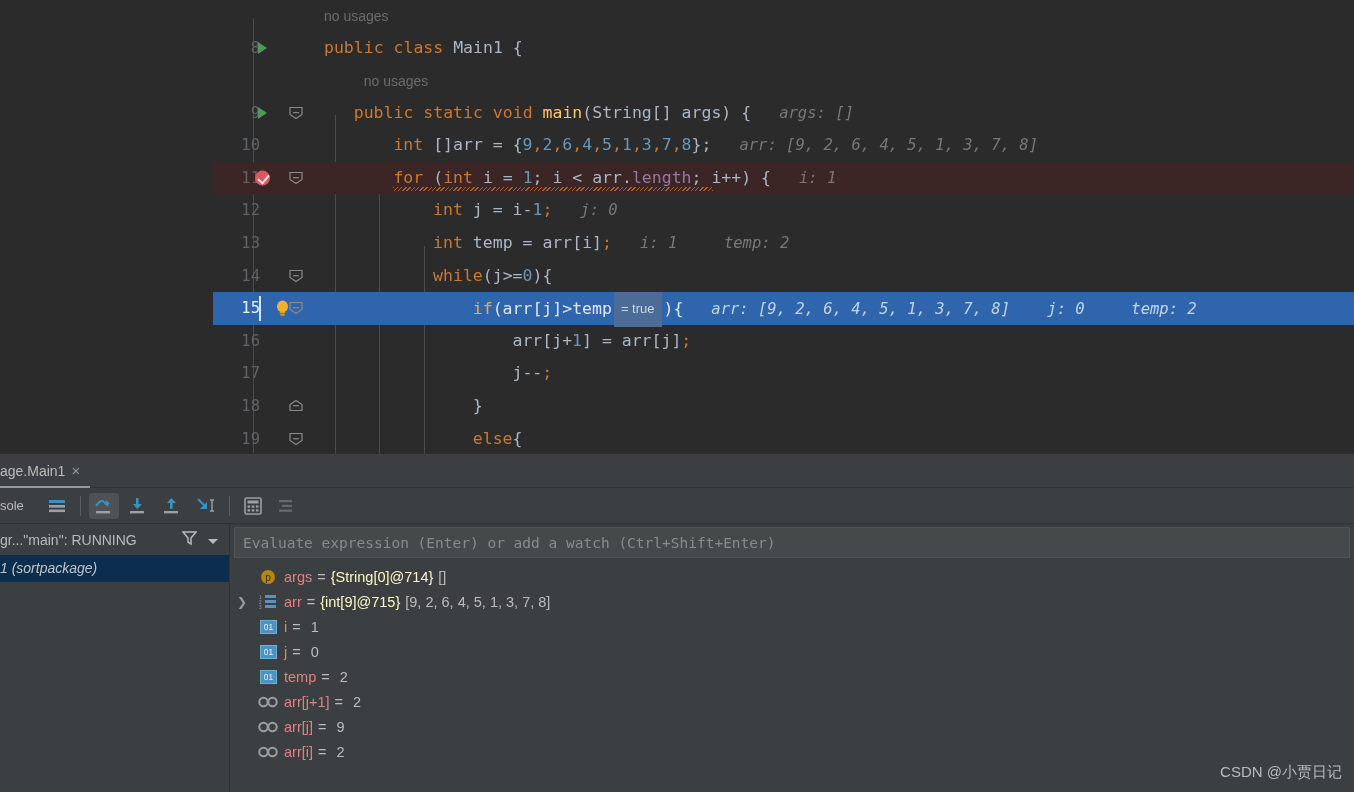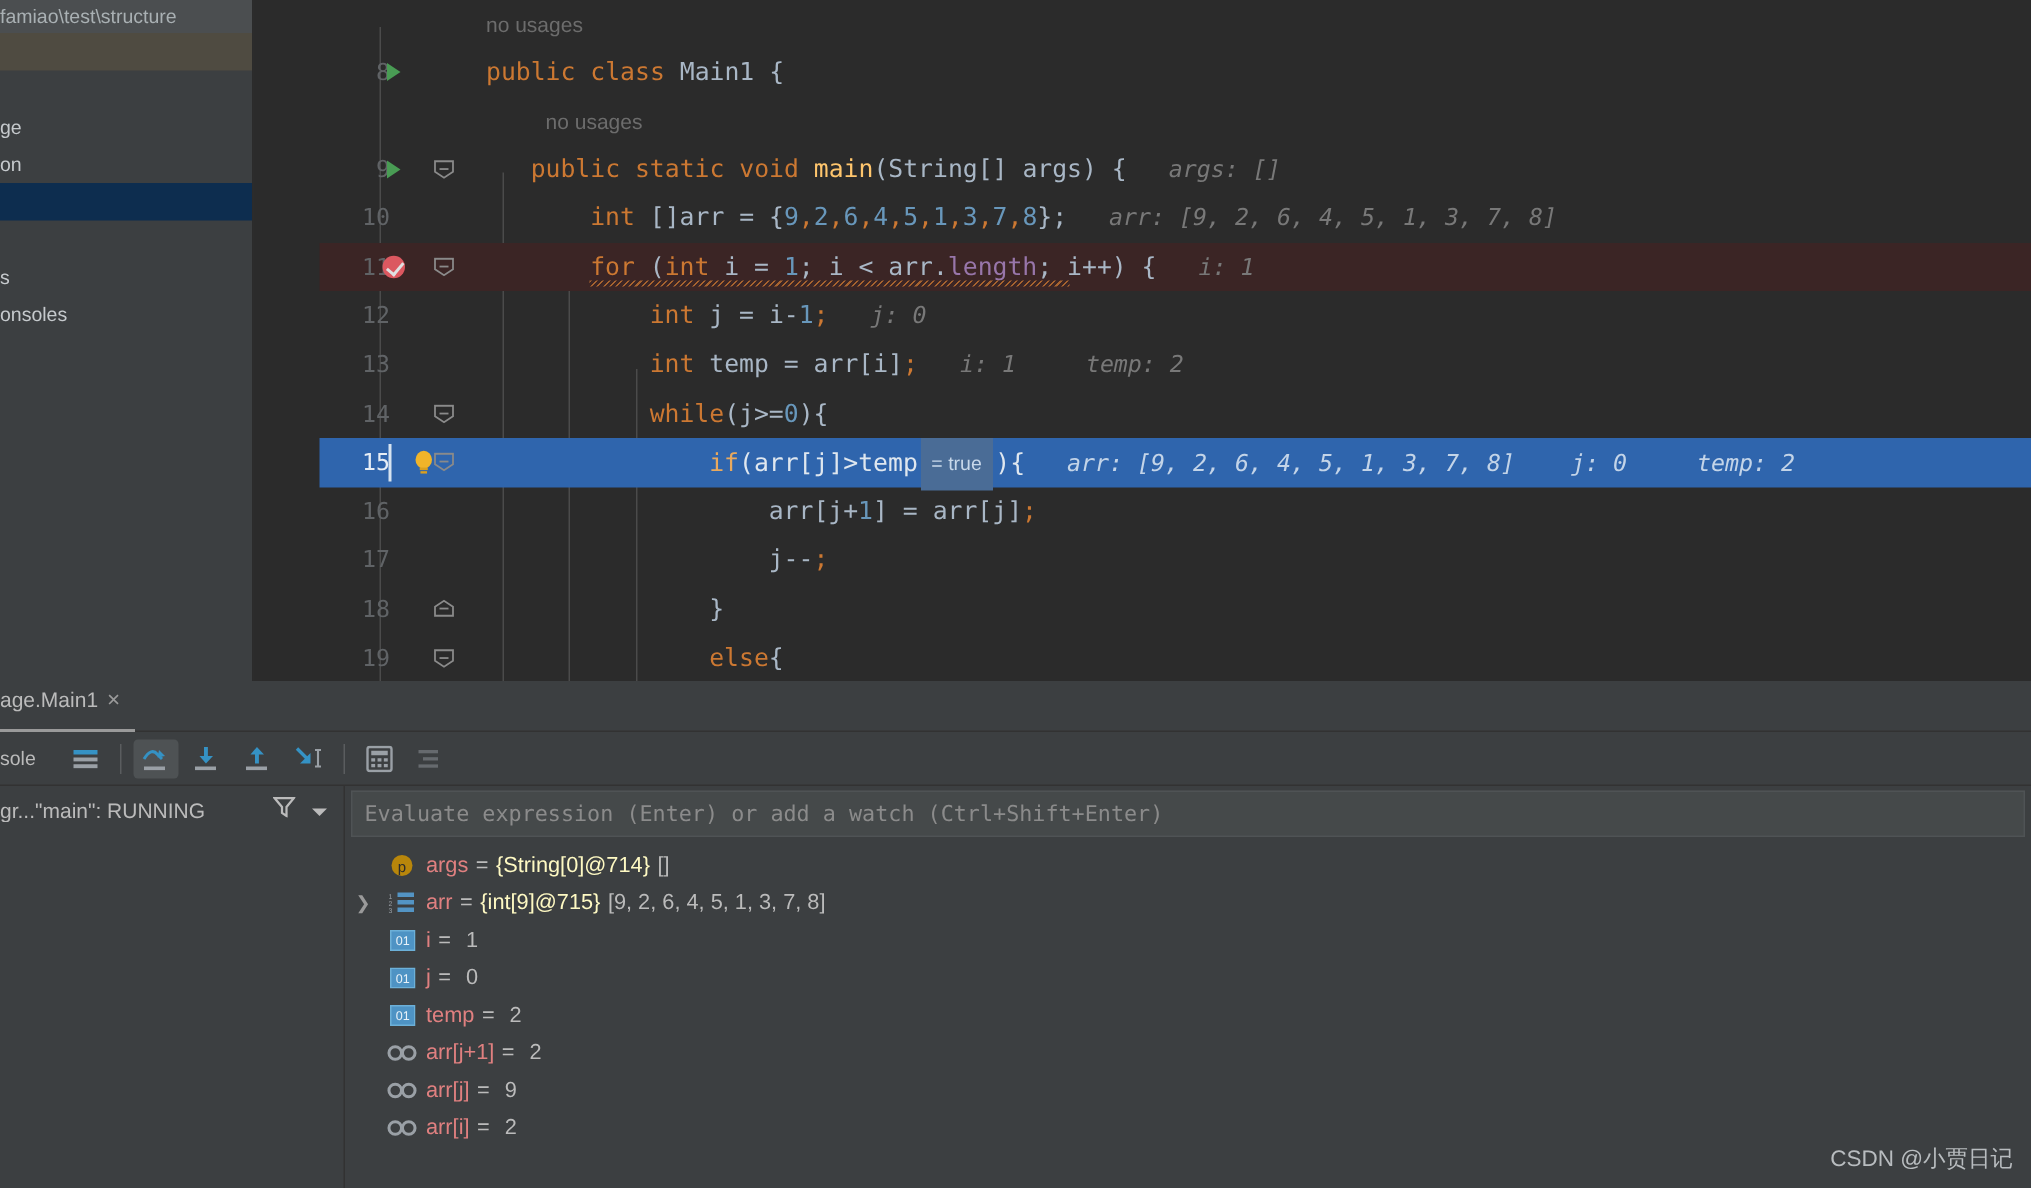--- a/index.html
+++ b/index.html
@@ -121,21 +121,21 @@
   
   .debug {
     position: absolute; left: 0; top: 454px; width: 1354px; height: 338px;
     background: #3c3f41;
   }
   .dbg-tabs {
     height: 34px; background: #3c3f41; position: relative;
     border-bottom: 1px solid #323232;
   }
   .dbg-tab {
-    position: absolute; left: 0; top: 0; height: 34px; line-height: 24px;
+    position: absolute; left: 0; top: 0; height: 34px; line-height: 34px;
     padding: 0 10px 0 0; color: #bbbbbb; font-size: 14px;
     border-bottom: 2px solid #9a9a9a; white-space: nowrap;
   }
   .tab-close { color: #9a9a9a; margin-left: 6px; font-size: 15px; }
   .dbg-toolbar {
     height: 36px; background: #3c3f41; display: flex; align-items: center;
     border-bottom: 1px solid #323232;
   }
   .tb-label { color: #bbbbbb; font-size: 13px; padding-left: 0; width: 40px; }
   .tb-btn {
@@ -188,31 +188,20 @@
     position: absolute; right: 12px; bottom: 10px;
     color: #b8bcbf; font-size: 15px;
     font-family: "Liberation Sans", sans-serif;
   }
 </style>
 </head>
 <body>
 
 <div class="app">
 
-  <div class="proj-pane">
-    <div class="proj-path">famiao\test\structure</div>
-    <div class="proj-row sel-brown"></div>
-    <div class="proj-row"></div>
-    <div class="proj-row">ge</div>
-    <div class="proj-row">on</div>
-    <div class="proj-row sel-blue"></div>
-    <div class="proj-row"></div>
-    <div class="proj-row">s</div>
-    <div class="proj-row">onsoles</div>
-  </div>
 
   <div class="editor">
 
     <div class="vline" style="left:84px; top:18px; bottom:0;"></div>
     <div class="vline" style="left:166px; top:115px; bottom:0;"></div>
     <div class="vline" style="left:210px; top:180px; bottom:0;"></div>
     <div class="vline" style="left:255px; top:246px; bottom:0;"></div>
     <div id="ed-rows">
         <div class="ed-row hint">
           <div class="gutter"></div>
@@ -423,20 +412,21 @@
             <svg width="15" height="14" viewBox="0 0 15 14">
               <path d="M1 1 L14 1 L9 7 L9 13 L6 11 L6 7 Z" fill="none" stroke="#bbbbbb" stroke-width="1.5"></path>
             </svg>
           </span>
           <span style="margin-right:10px;">
             <svg width="12" height="8" viewBox="0 0 12 8">
               <path d="M1 2 L6 7 L11 2 Z" fill="#bbbbbb"></path>
             </svg>
           </span>
         </div>
+        <div class="frame-row sel">1 (sortpackage)</div>
       </div>
 
       <div class="vars">
         <div class="eval-bar">
           <span>Evaluate expression (Enter) or add a watch (Ctrl+Shift+Enter)</span>
         </div>
         <div class="var-list" id="var-list">
             <div class="var-row">
               <span class="vicon">
                 <svg width="16" height="16" viewBox="0 0 16 16">

